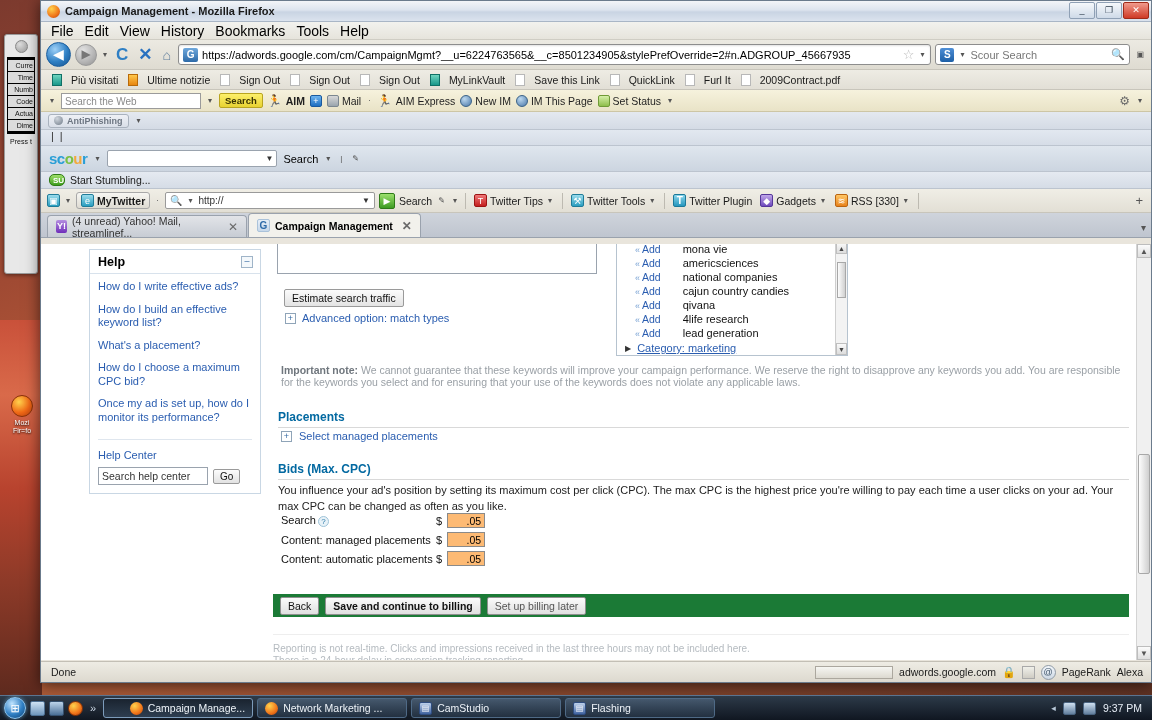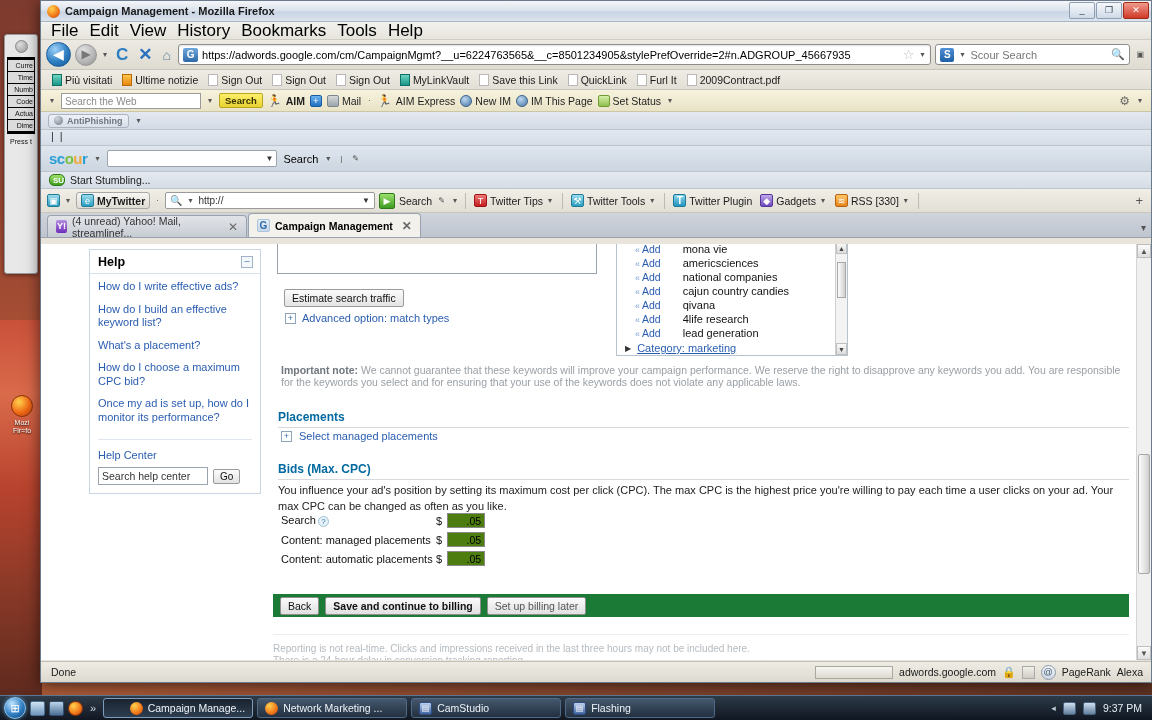--- a/index.html
+++ b/index.html
@@ -88,21 +88,21 @@
     color: #2a3a4a; font-size: 9px; text-align: center; line-height: 15px;
   }
   #winbtns span.close { background: linear-gradient(180deg,#f09a8c,#cf3a26); color:#fff; border-color:#a02a18; }
 
   
   #menubar {
     height: 18px; display: flex; align-items: center; gap: 11px;
     padding-left: 10px;
     background: linear-gradient(180deg,#f2f2ee,#e6e4dc);
     border-bottom: 1px solid #cfcdc4;
-    font-size: 17px; color: #000;
+    font-size: 14px; color: #000;
   }
   #menubar span { cursor: default; }
 
   
   #navbar {
     height: 30px; display: flex; align-items: center; gap: 4px;
     padding: 0 5px;
     background: linear-gradient(180deg,#eceae2,#dedbd1);
     border-bottom: 1px solid #c8c5bb;
   }
@@ -147,21 +147,21 @@
   #searchbox .smag { color: #3a6fae; font-size: 11px; }
 
   
   #bmbar {
     height: 20px; display: flex; align-items: center; gap: 2px;
     padding-left: 7px;
     background: linear-gradient(180deg,#eeece4,#e2dfd6);
     border-bottom: 1px solid #c8c5bb;
     font-size: 10.5px; color: #1a1a1a; white-space: nowrap;
   }
-  .bm { display: inline-flex; align-items: center; gap: 3px; padding: 1px 4px; border-radius: 2px; }
+  .bm { display: inline-flex; align-items: center; gap: 9px; padding: 1px 4px; border-radius: 2px; }
   .bmfav {
     width: 10px; height: 12px; background: #fff; border: 1px solid #b8b8b8; display: inline-block;
   }
   .bmfav.orange { background: linear-gradient(180deg,#ffc84d,#e8860f); border-color:#b86a09; }
   .bmfav.teal { background: linear-gradient(180deg,#6fd5c0,#19978a); border-color:#0f7066; }
 
   
   #aimbar {
     height: 22px; display: flex; align-items: center; gap: 5px;
     padding-left: 7px;
@@ -406,21 +406,21 @@
   }
   .bidrow { position: absolute; left: 8px; display: flex; align-items: center; font-size: 11px; color: #111; }
   .bidrow .lbl { width: 155px; }
   .bidrow .q {
     width: 11px; height: 11px; border-radius: 50%; border: 1px solid #9ec3d8;
     background: #e8f2f8; color: #2a7aa8; font-size: 8px; text-align: center; line-height: 9px;
     display: inline-block; margin-left: 2px;
   }
   .bidrow .dollar { margin-right: 5px; color: #111; }
   .bidrow input {
-    width: 38px; height: 15px; border: 1px solid #8a8a8a; background: #4d7c0f;
+    width: 38px; height: 15px; border: 1px solid #8a8a8a; background: #fdba74;
     font-size: 10.5px; text-align: right; padding: 0 3px; font-family: "Liberation Sans", sans-serif;
   }
 
   #greenbar {
     position: absolute; left: 0px; right: 0; top: 350px; height: 23px;
     background: #1b7a36; display: flex; align-items: center; gap: 6px; padding-left: 7px;
   }
   .gbtn {
     border: 1px solid #8f8f8f; border-radius: 2px;
     background: linear-gradient(180deg,#fbfbfb,#e0e0e0);

